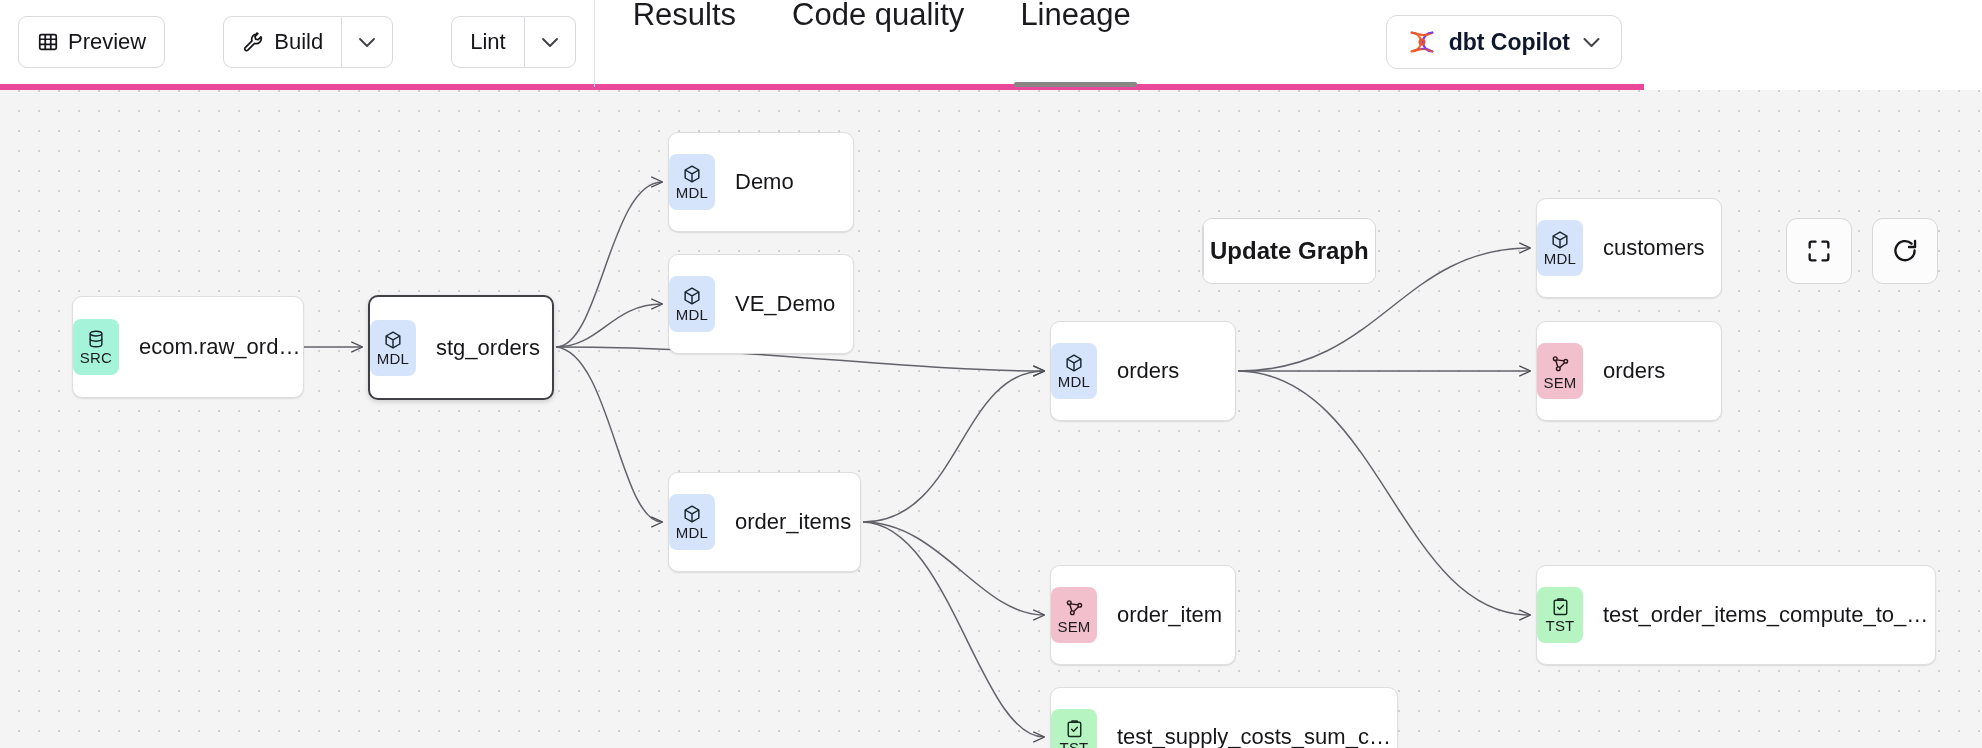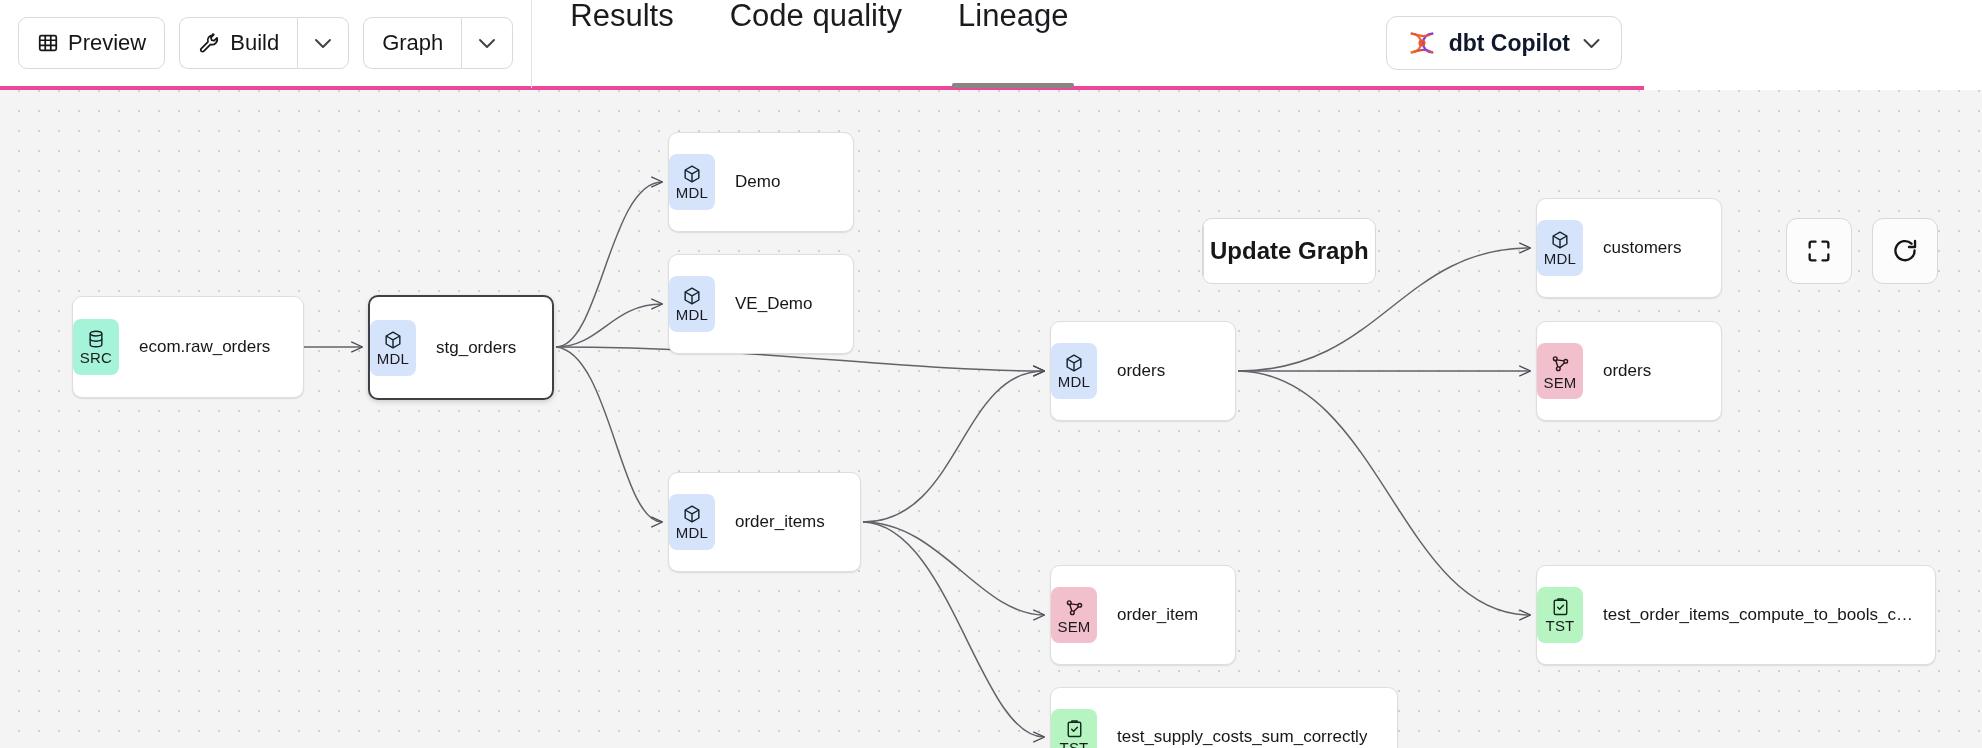--- a/index.html
+++ b/index.html
@@ -12,41 +12,42 @@
     font-family: "Liberation Sans", sans-serif;
     -webkit-font-smoothing: antialiased;
   }
   #app { position: relative; width: 1982px; height: 748px; }
 
   
   .header {
     position: absolute; top: 0; left: 0;
     width: 1644px; height: 90px;
     background: #ffffff;
-    border-bottom: 4px solid #ec4899;
+    border-bottom: 6px solid #ec4899;
     display: flex; align-items: center;
   }
   .toolbar-left {
     display: flex; align-items: center; gap: 14px;
     padding-left: 18px; height: 90px;
   }
   .btn {
     display: flex; align-items: center; justify-content: center;
     gap: 9px;
     height: 52px; padding: 0 18px;
     background: #ffffff;
     border: 1px solid #d9d9de;
     border-radius: 9px;
     font-size: 22px; color: #16161a;
     cursor: pointer; white-space: nowrap;
   }
   .split { display: flex; align-items: stretch; }
   .split .btn-main {
     border-top-right-radius: 0; border-bottom-right-radius: 0;
     border-right: none;
+    margin-left: 44px;
   }
   .split .btn-caret {
     width: 52px; padding: 0;
     border-top-left-radius: 0; border-bottom-left-radius: 0;
   }
   .ico { display: inline-flex; align-items: center; justify-content: center; }
   .caret { font-size: 17px; color: #3f3f46; line-height: 1; }
 
   .hdr-divider {
     width: 1px; height: 90px; background: #e4e4e7;
@@ -124,21 +125,21 @@
   .badge .btxt {
     font-size: 15px; letter-spacing: .2px;
     color: #1b1b1f; line-height: 1;
   }
   .badge.src { background: #a5f3d8; }
   .badge.mdl { background: #d6e4fb; }
   .badge.sem { background: #f2c0cc; }
   .badge.tst { background: #b6f5c2; }
   .node-label {
     margin-left: 20px;
-    font-size: 17px; color: #17171a;
+    font-size: 22px; color: #17171a;
     white-space: nowrap; overflow: hidden; text-overflow: ellipsis;
   }
 
   
   .search-group {
     position: absolute; top: 128px; left: 1202px;
     display: flex; align-items: stretch;
     height: 66px;
     border: 1px solid #d8d8dc;
     border-radius: 10px;
@@ -209,21 +210,21 @@
           <span class="caret">
             <svg width="18" height="12" viewBox="0 0 18 12" fill="none" stroke="#3f3f46" stroke-width="1.9" stroke-linecap="round" stroke-linejoin="round">
                 <path d="M2 3l7 7 7-7"></path>
               </svg>
           </span>
         </button>
       </span>
 
       <span class="split">
         <button class="btn btn-main">
-          <span>Graph</span>
+          <span>Lint</span>
         </button>
         <button class="btn btn-caret">
           <span class="caret">
             <svg width="18" height="12" viewBox="0 0 18 12" fill="none" stroke="#3f3f46" stroke-width="1.9" stroke-linecap="round" stroke-linejoin="round">
                 <path d="M2 3l7 7 7-7"></path>
               </svg>
           </span>
         </button>
       </span>
 

